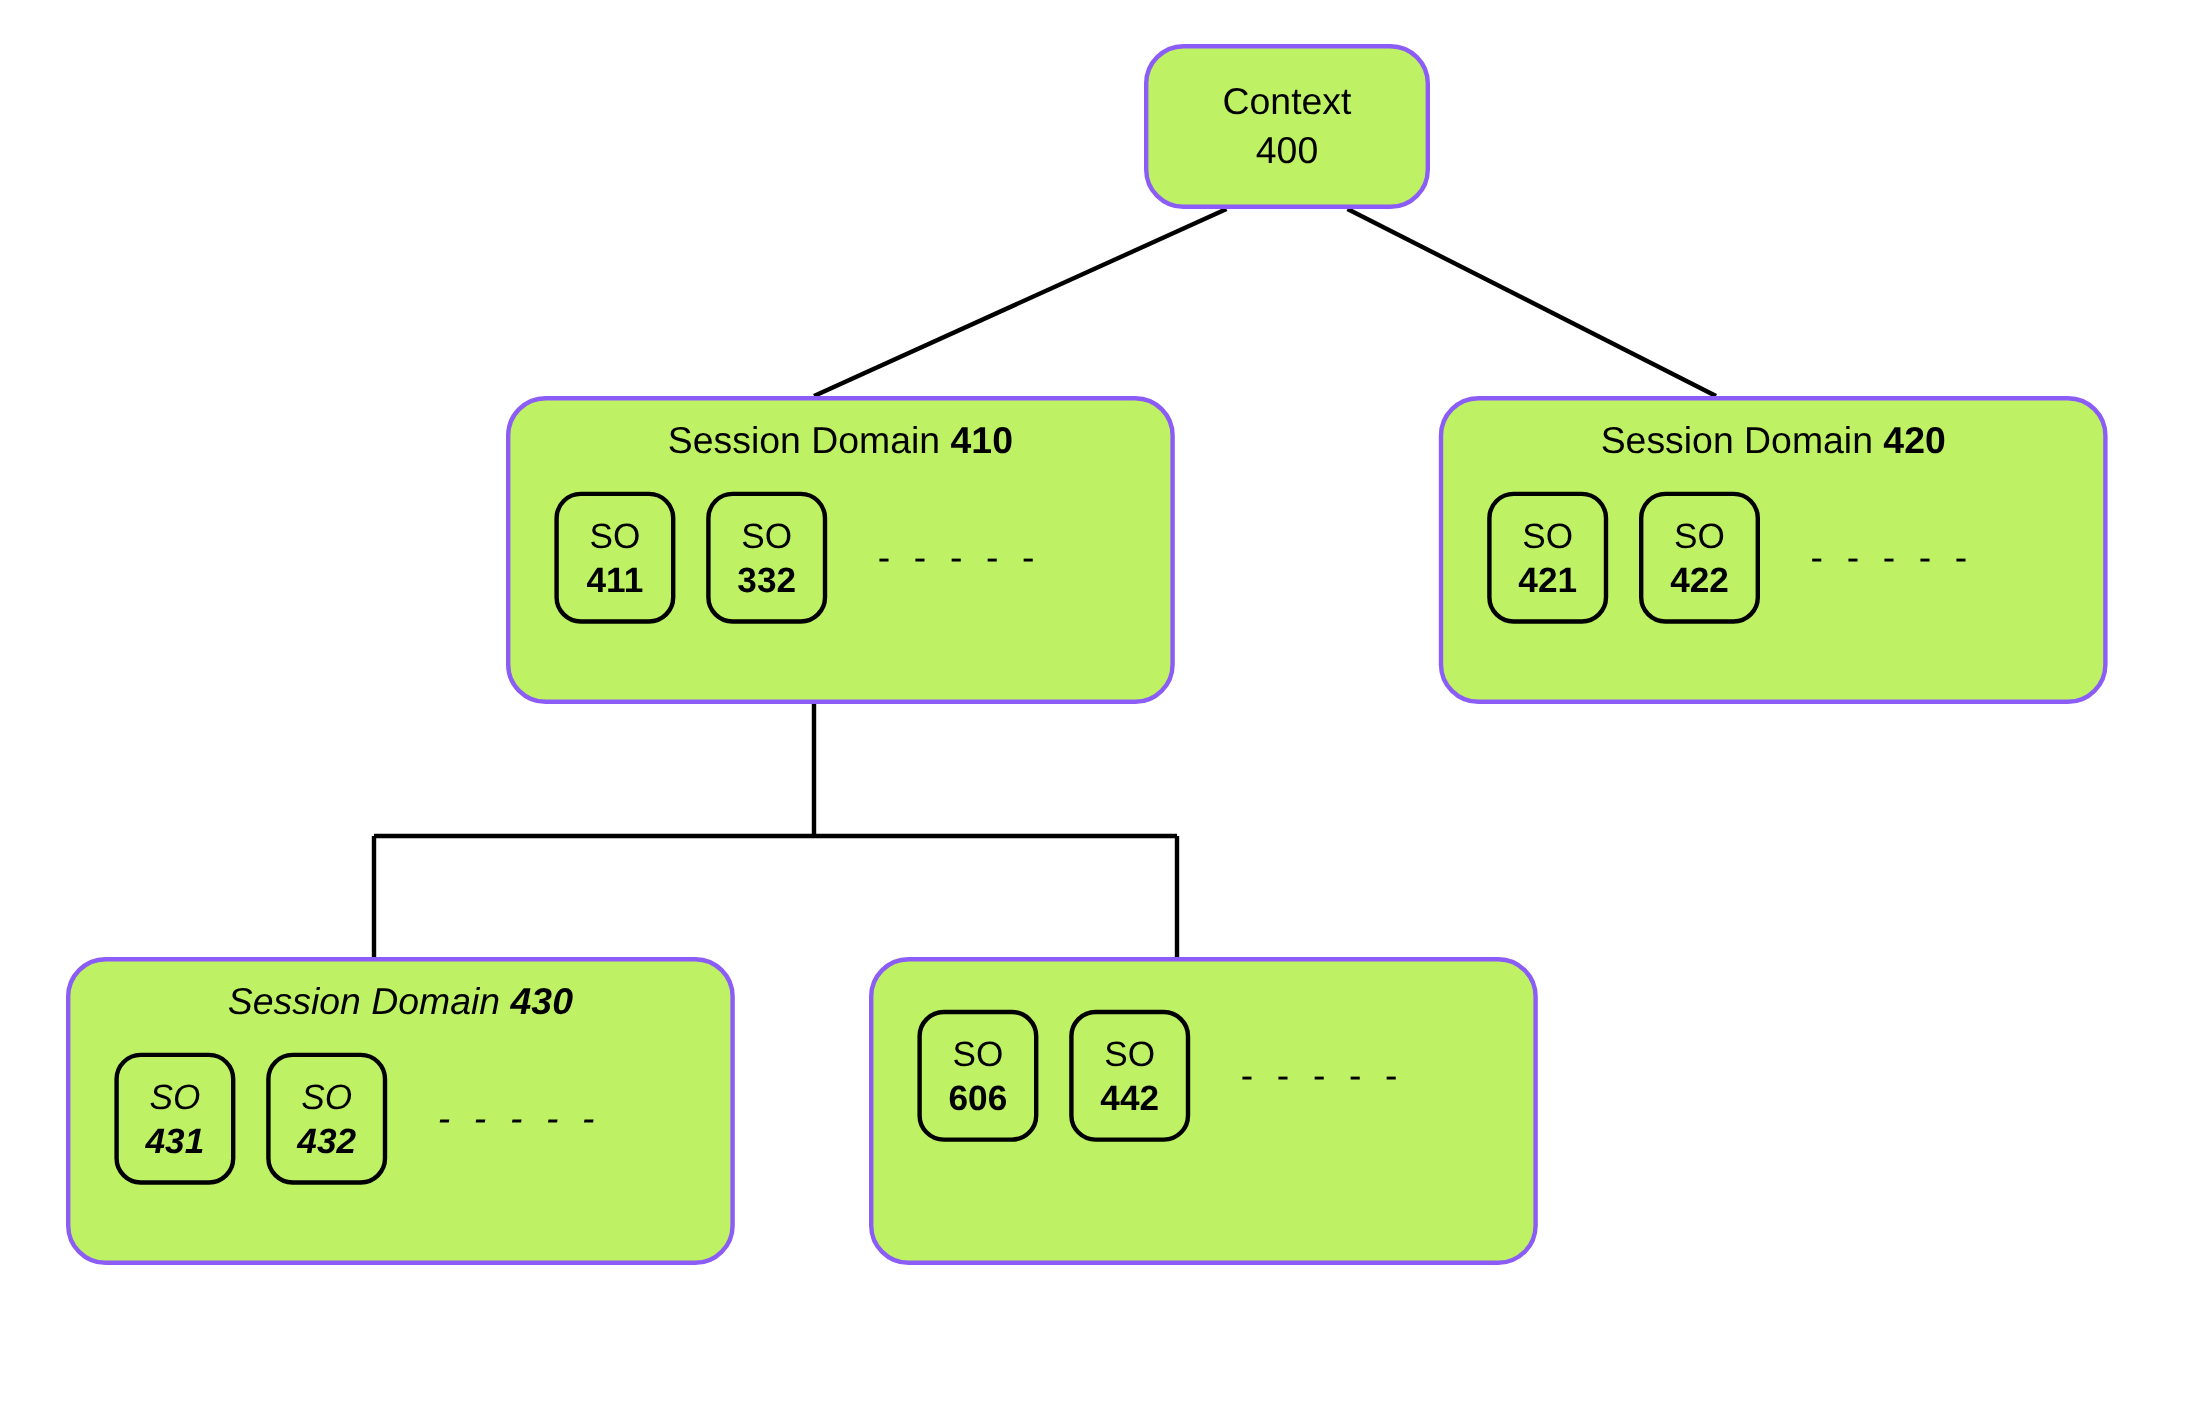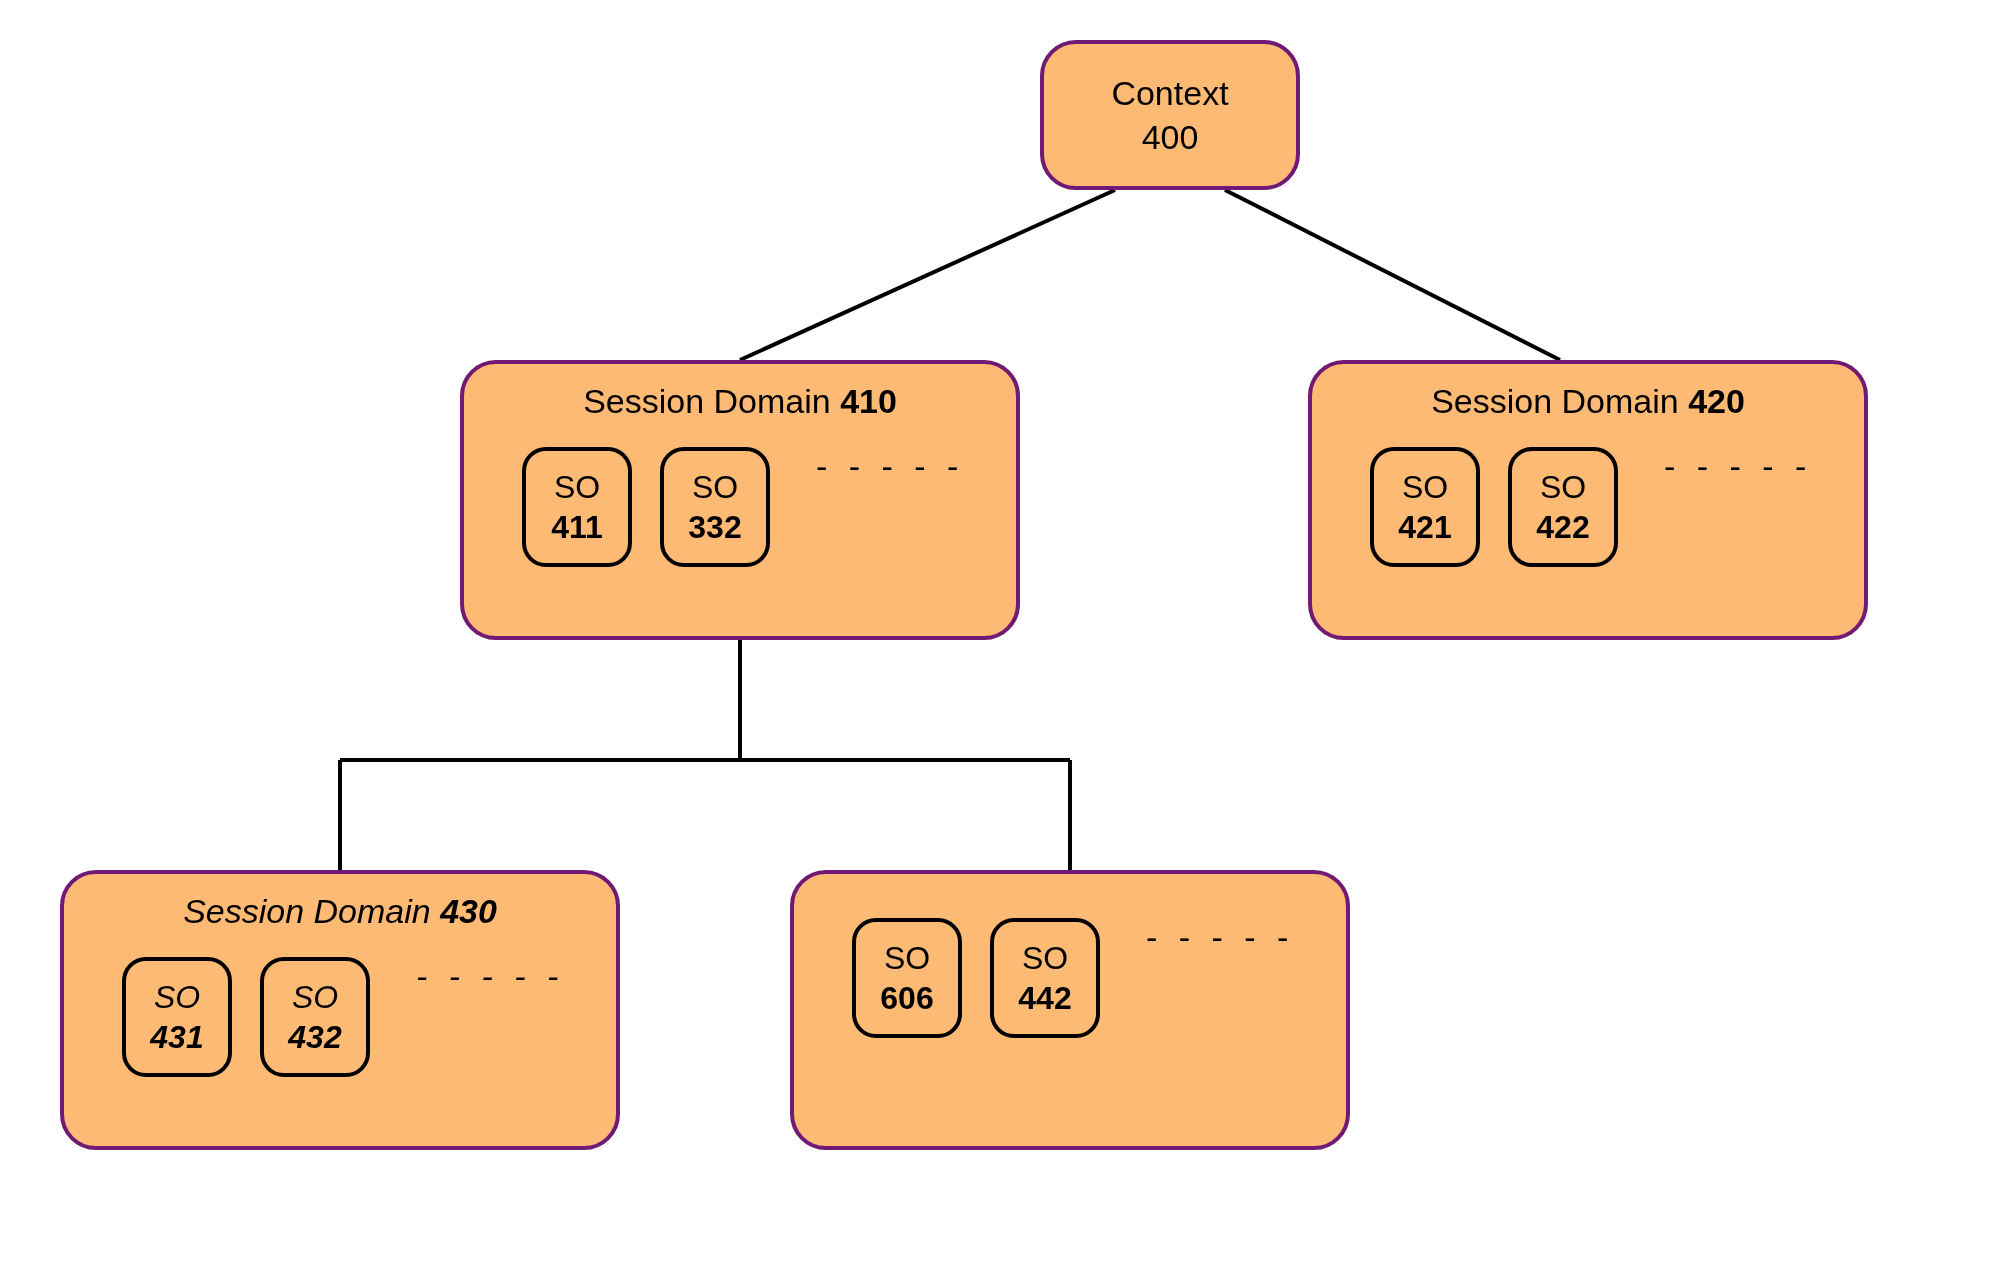--- a/index.html
+++ b/index.html
@@ -12,52 +12,51 @@
     font-family: Arial, Helvetica, sans-serif;
     color: #000;
   }
   .canvas {
     position: relative;
     width: 2002px;
     height: 1284px;
   }
   .box {
     position: absolute;
-    background: #fdba74;
-    border: 4px solid #701a75;
+    background: #bef264;
+    border: 4px solid #8b5cf6;
     border-radius: 36px;
   }
   .context-box {
     width: 260px;
     height: 150px;
     display: flex;
     flex-direction: column;
     align-items: center;
     justify-content: center;
     font-size: 34px;
     line-height: 1.3;
   }
   .context-box .num { font-weight: normal; }
   .domain-box {
-    width: 560px;
+    width: 608px;
     height: 280px;
     padding-top: 18px;
   }
   .domain-title {
     text-align: center;
     font-size: 34px;
   }
   .domain-title .num { font-weight: bold; }
   .so-row {
     display: flex;
-    align-items: flex-start;
+    align-items: center;
     gap: 28px;
     padding-left: 40px;
     margin-top: 26px;
-    margin-left: 18px;
   }
   .so-box {
     border: 4px solid #000;
     border-radius: 24px;
     width: 110px;
     height: 120px;
     display: flex;
     flex-direction: column;
     align-items: center;
     justify-content: center;

